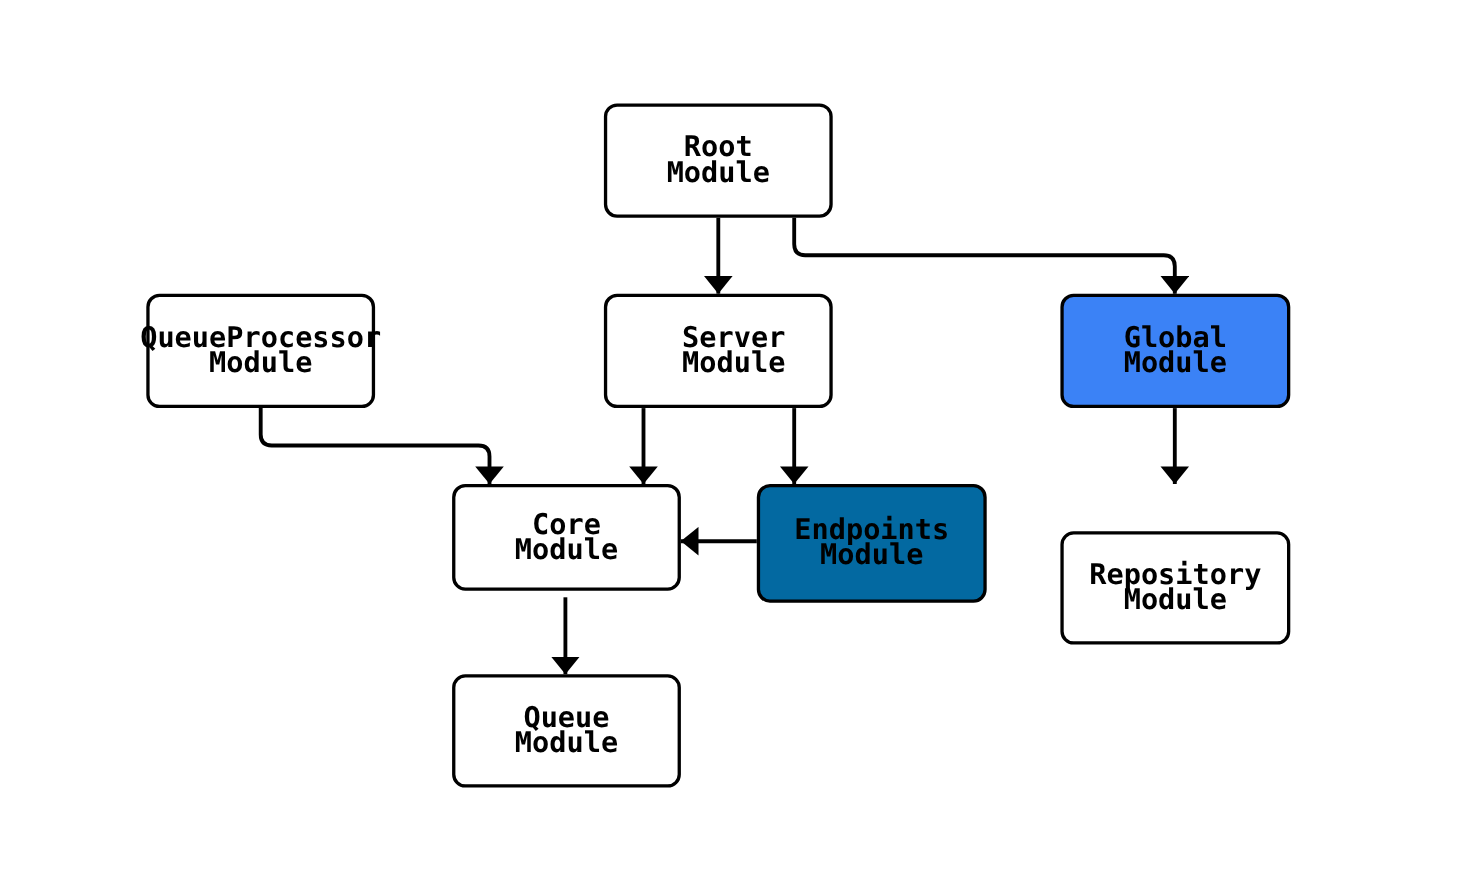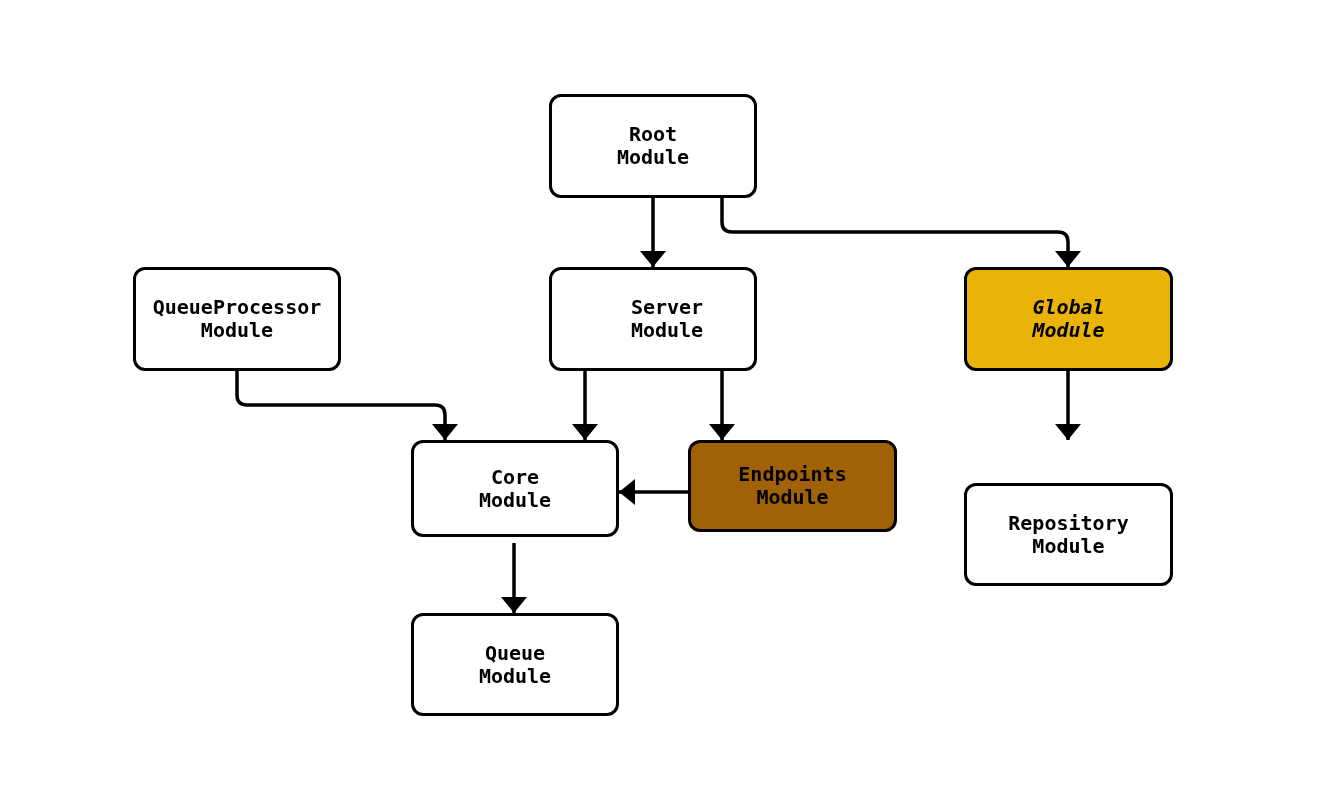--- a/index.html
+++ b/index.html
@@ -25,21 +25,21 @@
     box-sizing: border-box;
     border: 3.5px solid #000000;
     border-radius: 12px;
     background: #ffffff;
     display: flex;
     align-items: center;
     justify-content: center;
   }
   .node-label {
     font-weight: bold;
-    font-size: 20px;
+    font-size: 26px;
     line-height: 23px;
     text-align: center;
     white-space: pre-line;
     color: #000000;
   }
   .edge {
     fill: none;
     stroke-linecap: butt;
     stroke-linejoin: round;
   }
@@ -69,29 +69,29 @@
 Module</div>
       </div>
       <div class="node" style="left: 133px; top: 267px; width: 208px; height: 104px; border-color: rgb(0, 0, 0); background: rgb(255, 255, 255);">
         <div class="node-label" style="color: rgb(0, 0, 0);">QueueProcessor
 Module</div>
       </div>
       <div class="node" style="left: 549px; top: 267px; width: 208px; height: 104px; border-color: rgb(0, 0, 0); background: rgb(255, 255, 255); padding-left: 28px;">
         <div class="node-label" style="color: rgb(0, 0, 0);">Server
 Module</div>
       </div>
-      <div class="node" style="left: 964px; top: 267px; width: 209px; height: 104px; border-color: rgb(0, 0, 0); background: #eab308; font-style: italic;">
+      <div class="node" style="left: 964px; top: 267px; width: 209px; height: 104px; border-color: rgb(0, 0, 0); background: #3b82f6;">
         <div class="node-label" style="color: rgb(0, 0, 0);">Global
 Module</div>
       </div>
       <div class="node" style="left: 411px; top: 440px; width: 208px; height: 97px; border-color: rgb(0, 0, 0); background: rgb(255, 255, 255);">
         <div class="node-label" style="color: rgb(0, 0, 0);">Core
 Module</div>
       </div>
-      <div class="node" style="left: 688px; top: 440px; width: 209px; height: 92px; border-color: rgb(0, 0, 0); background: #a16207;">
+      <div class="node" style="left: 688px; top: 440px; width: 209px; height: 108px; border-color: rgb(0, 0, 0); background: #0369a1;">
         <div class="node-label" style="color: rgb(0, 0, 0);">Endpoints
 Module</div>
       </div>
       <div class="node" style="left: 964px; top: 440px; width: 209px; height: 103px; border-color: rgb(0, 0, 0); background: rgb(255, 255, 255); margin-top: 43px;">
         <div class="node-label" style="color: rgb(0, 0, 0);">Repository
 Module</div>
       </div>
       <div class="node" style="left: 411px; top: 613px; width: 208px; height: 103px; border-color: rgb(0, 0, 0); background: rgb(255, 255, 255);">
         <div class="node-label" style="color: rgb(0, 0, 0);">Queue
 Module</div>

